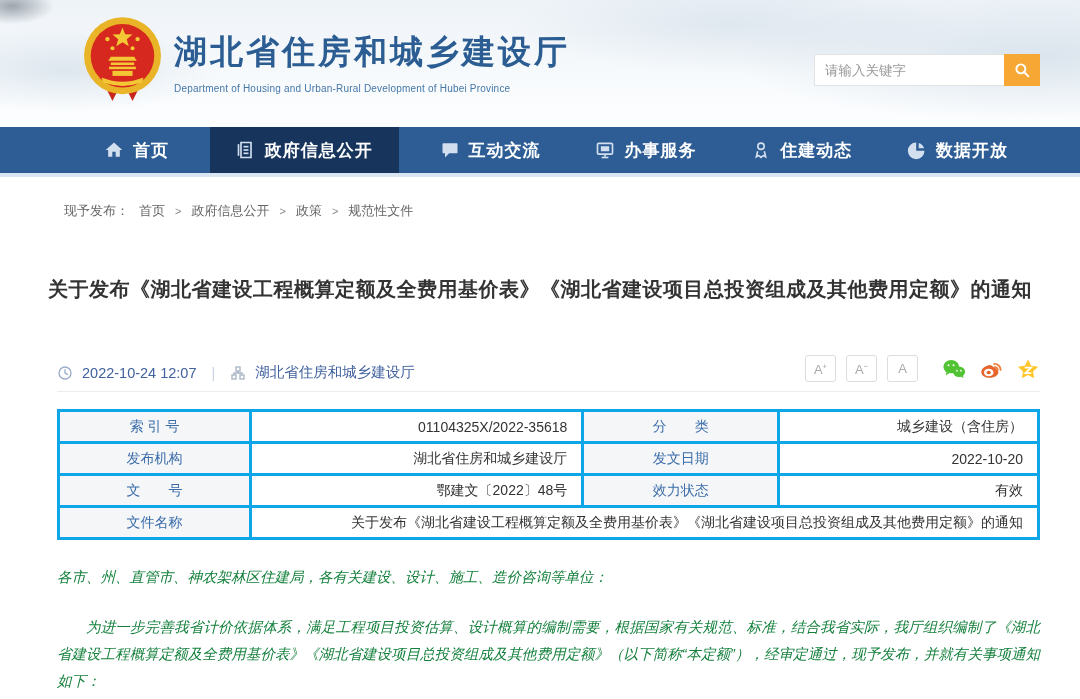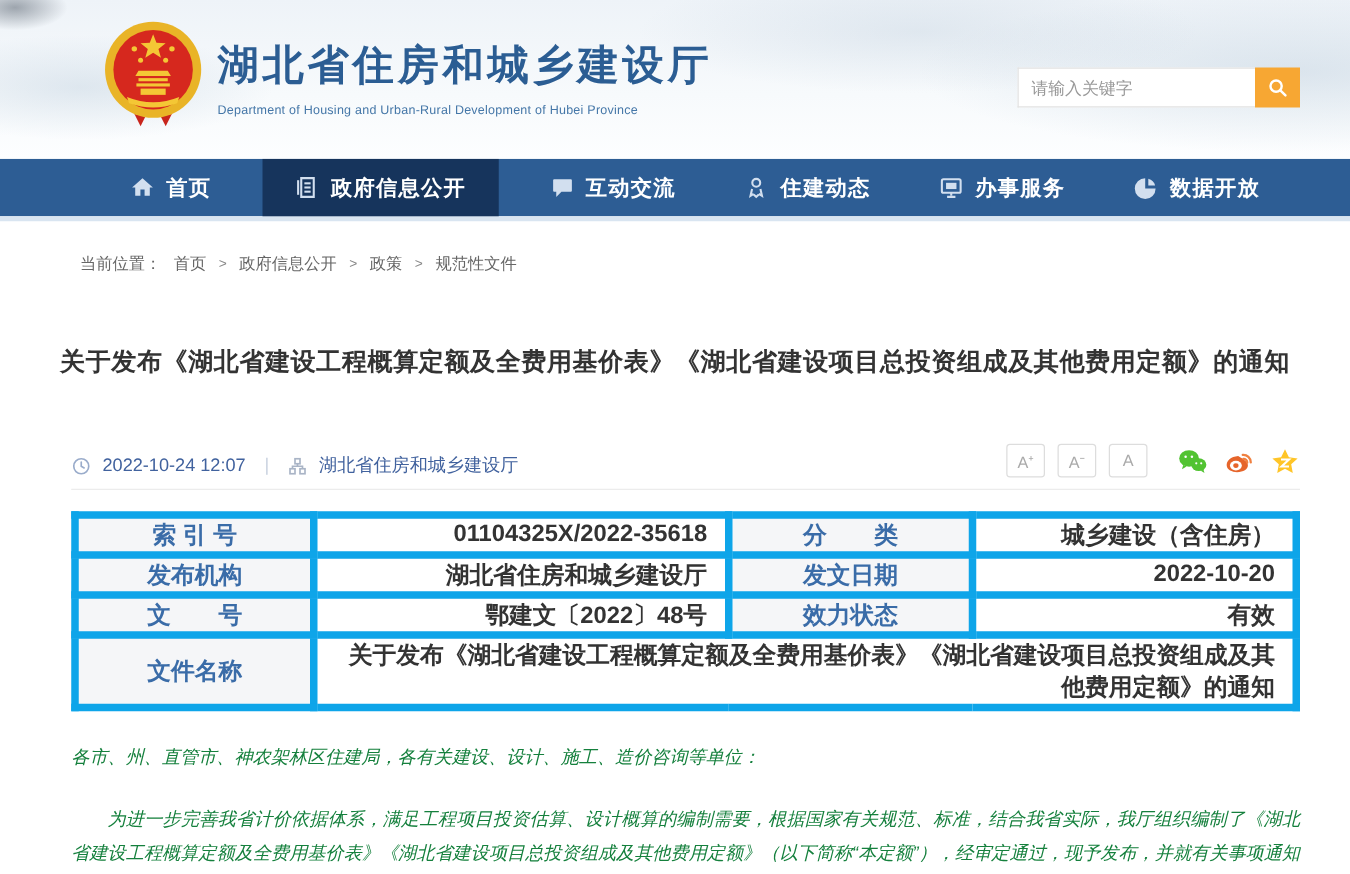--- a/index.html
+++ b/index.html
@@ -49,22 +49,22 @@
   .meta-left .bar { color:#c9d2e0; margin:0 6px; }
   .meta-right { display:flex; align-items:center; gap:10px; }
   .fontbtn { width:31px; height:27px; border:1px solid #ddd; border-radius:3px; background:#fff;
     color:#aaa; font-size:13px; cursor:pointer; font-family:"Liberation Sans",sans-serif; }
   .share { display:flex; align-items:center; gap:13px; margin-left:14px; }
   .share span { display:flex; cursor:pointer; }
   .divider { margin-top:9px; height:1px; background:#ececec; }
 
   
   .info-table { margin-top:17px; width:100%; border-collapse:collapse; table-layout:fixed; }
-  .info-table th, .info-table td { border:6px solid #0ea5e9; height:32px; font-size:19px;
-    font-weight:bold; }
+  .info-table th, .info-table td { border:3px solid #0ea5e9; height:32px; font-size:14px;
+    font-weight:normal; }
   .info-table th { background:#f5f6f8; color:#3a6ca8; text-align:center; }
   .info-table td { color:#333; padding:0 14px; text-align:right; }
   .c1 { width:19.6%; } .c2 { width:33.9%; } .c3 { width:20%; } .c4 { width:26.5%; }
 
   
   .body-text { margin-top:24px; font-size:14.5px; color:#15803d; line-height:27px;
     text-align:justify;font-style:italic; }
   .body-text p.indent { text-indent:2em; margin-top:23px; }
 </style>
 </head>
@@ -127,53 +127,53 @@
     <span class="nav-ic">
       <svg width="20" height="20" viewBox="0 0 24 24" fill="#d2dfef">
         <path d="M4 4 h16 a1 1 0 0 1 1 1 v10 a1 1 0 0 1 -1 1 h-9 l-5 5 v-5 H4 a1 1 0 0 1 -1 -1 V5 a1 1 0 0 1 1 -1 Z"></path>
         </svg>
     </span>
     <span>互动交流</span>
   </a>
   <a class="nav-item">
     <span class="nav-ic">
       <svg width="20" height="20" viewBox="0 0 24 24" fill="none" stroke="#d2dfef" stroke-width="2">
+        <rect x="3" y="4" width="18" height="13" rx="1.5"></rect>
+        <rect x="7" y="7.5" width="10" height="6" fill="#d2dfef" stroke="none"></rect>
+        <line x1="12" y1="17" x2="12" y2="20"></line>
+          <line x1="8" y1="21" x2="16" y2="21"></line>
+        </svg>
+    </span>
+    <span>办事服务</span>
+  </a>
+  <a class="nav-item">
+    <span class="nav-ic">
+      <svg width="20" height="20" viewBox="0 0 24 24" fill="none" stroke="#d2dfef" stroke-width="2">
         <circle cx="12" cy="7.5" r="3.8"></circle>
         <path d="M8 13.5 L6.5 20 l3 -1.8"></path>
           <path d="M16 13.5 L17.5 20 l-3 -1.8"></path>
         <path d="M9.5 18.8 L12 21 l2.5 -2.2"></path>
         </svg>
     </span>
     <span>住建动态</span>
   </a>
   <a class="nav-item">
     <span class="nav-ic">
-      <svg width="20" height="20" viewBox="0 0 24 24" fill="none" stroke="#d2dfef" stroke-width="2">
-        <rect x="3" y="4" width="18" height="13" rx="1.5"></rect>
-        <rect x="7" y="7.5" width="10" height="6" fill="#d2dfef" stroke="none"></rect>
-        <line x1="12" y1="17" x2="12" y2="20"></line>
-          <line x1="8" y1="21" x2="16" y2="21"></line>
-        </svg>
-    </span>
-    <span>办事服务</span>
-  </a>
-  <a class="nav-item">
-    <span class="nav-ic">
       <svg width="20" height="20" viewBox="0 0 24 24" fill="#d2dfef">
         <path d="M11 13 V3 A10 10 0 1 0 21 13 Z"></path>
         <path d="M14 10 V3.5 A9 9 0 0 1 20.5 10 Z"></path>
         </svg>
     </span>
     <span>数据开放</span>
   </a>
 </div>
 <div class="nav-strip"></div>
 
 <div class="breadcrumb">
-  <span>当前位置：</span>
+  <span>现予发布：</span>
   <a>首页</a>
   <span class="sep">&gt;</span>
   <a>政府信息公开</a>
   <span class="sep">&gt;</span>
   <a>政策</a>
   <span class="sep">&gt;</span>
   <a>规范性文件</a>
 </div>
 
 <h1 class="art-title">关于发布《湖北省建设工程概算定额及全费用基价表》《湖北省建设项目总投资组成及其他费用定额》的通知</h1>

